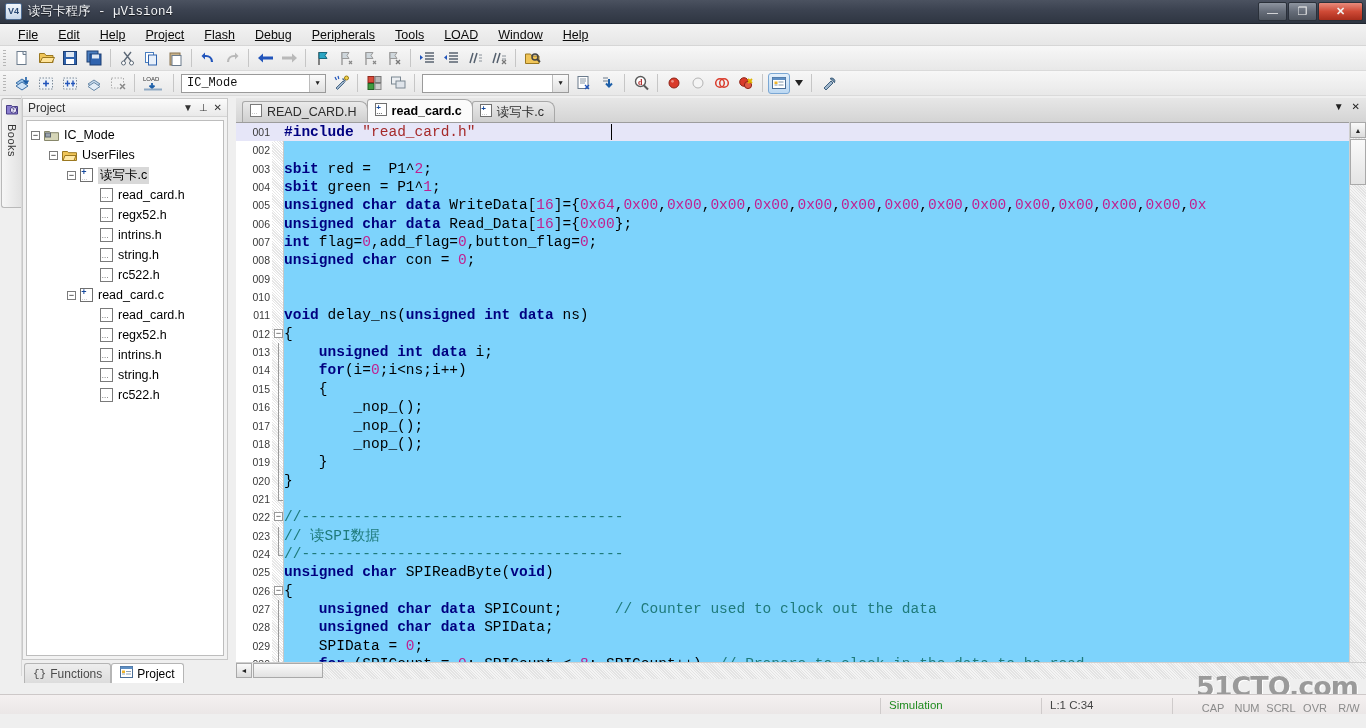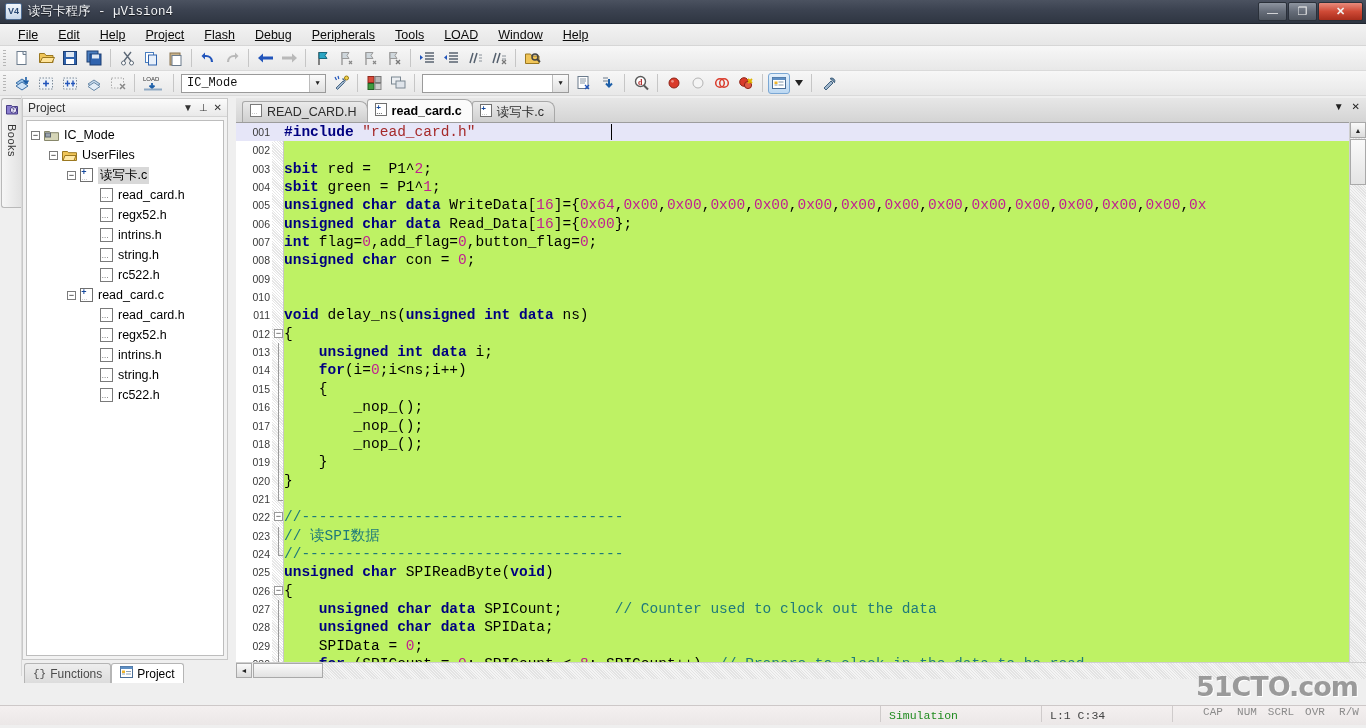--- a/index.html
+++ b/index.html
@@ -171,21 +171,21 @@
     border-radius: 3px 8px 0 0;
   }
   .etab.active { background: #fbfbfb; color: #000; font-weight: bold; height: 23px; }
   .tab-dd {
     position: absolute; right: 6px; top: 3px; display: flex; gap: 8px; align-items: center;
     font-size: 10px; color: #222;
   }
 
   .code-area {
     position: absolute; left: 0; top: 24px; width: 1130px; height: 540px;
-    background: #bef264; border-top: 1px solid #9d9d9d; overflow: hidden;
+    background: #7dd3fc; border-top: 1px solid #9d9d9d; overflow: hidden;
   }
   .gutter {
     position: absolute; left: 0; top: 0; width: 36px; height: 540px;
     background: #ffffff;
   }
   .fold-col {
     position: absolute; left: 36px; top: 0; width: 12px; height: 540px;
     background-image: repeating-linear-gradient(45deg,#e6e6e6 0 1px,#ffffff 1px 2px);
     border-right: 1px solid #c8c8c8;
   }
@@ -262,24 +262,24 @@
   }
   .dtab {
     height: 22px; padding: 0 12px 0 6px; display: flex; align-items: center; gap: 6px;
     background: linear-gradient(to bottom,#efefef,#dedede);
     border: 1px solid #b5b5b5; border-bottom: none; font-size: 12.5px; color: #4a4a4a;
     border-radius: 3px 10px 0 0;
   }
 
   
   .statusbar {
-    position: absolute; left: 0; bottom: 3px; width: 1366px; height: 20px;
+    position: absolute; left: 0; bottom: 14px; width: 1366px; height: 20px;
     background: linear-gradient(to bottom,#f4f0f0,#ebe7e7);
     border-top: 1px solid #cdc8c8;
-    display: flex; align-items: flex-start; font-size: 11.5px; color: #444; font-family: Liberation Mono, monospace;
+    display: flex; align-items: flex-end; font-size: 11.5px; color: #444;
   }
   .sb-cell { height: 19px; display: flex; align-items: center; padding: 0 8px; }
   .sb-sep { width: 1px; height: 16px; background: #cfcbcb; }
   .sb-sim { color: #1f8b1f; }
   .sb-right { margin-left: auto; display: flex; align-items: center; }
   .sb-ind { width: 34px; text-align: center; color: #8b8b8b; font-size: 11px; }
 
   
   .watermark {
     position: absolute; right: 8px; bottom: 28px; 

